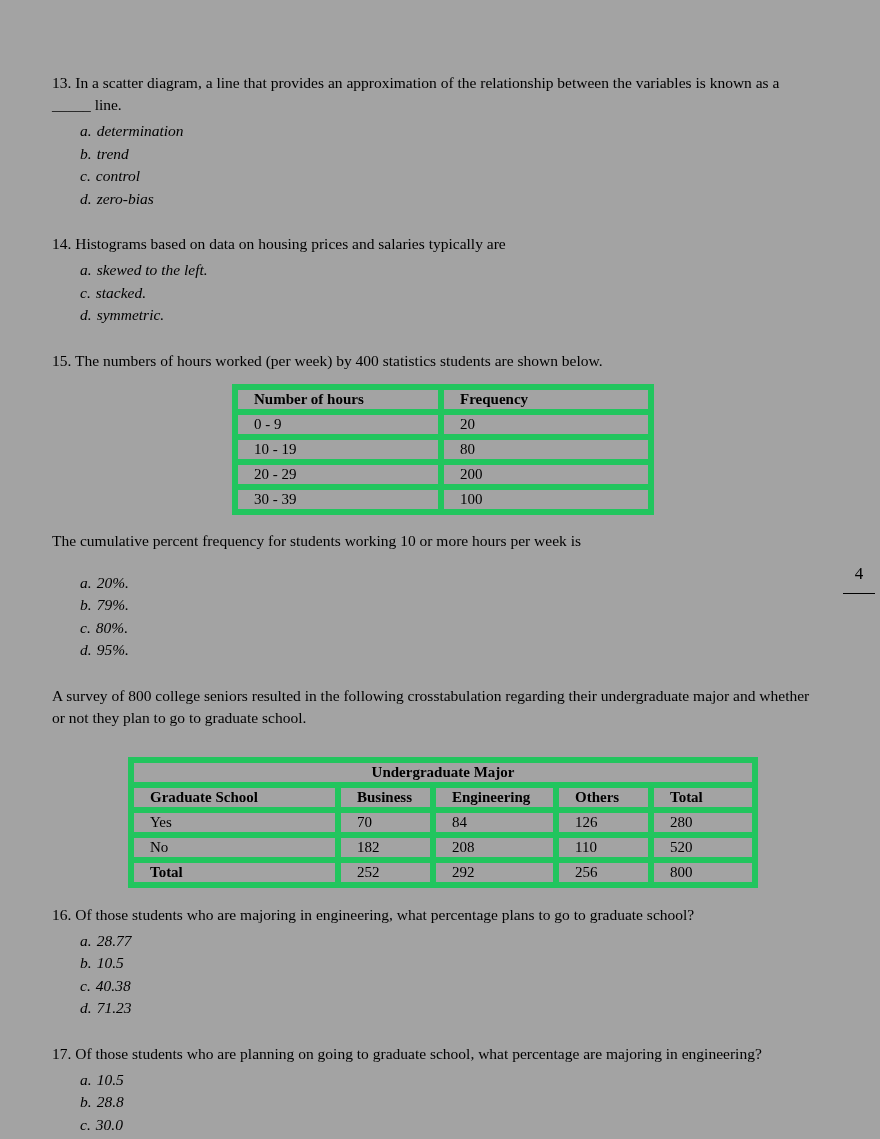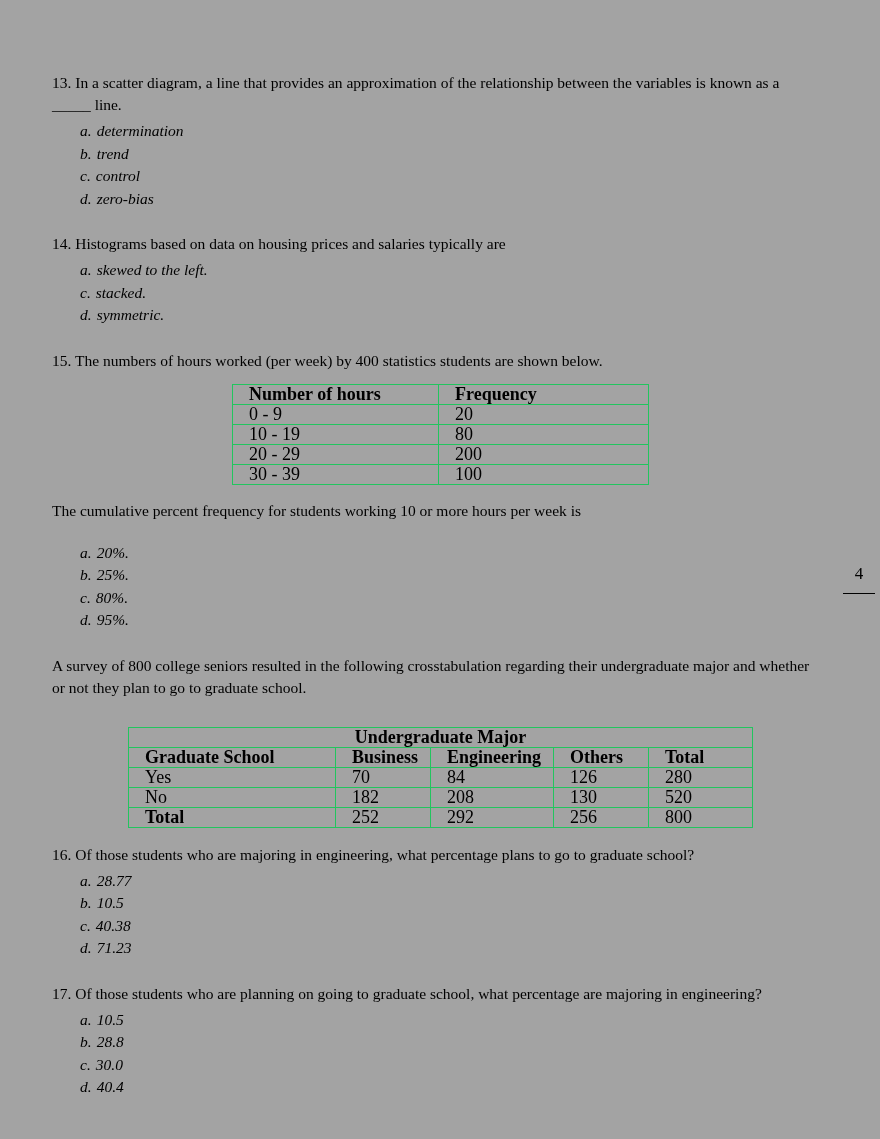--- a/index.html
+++ b/index.html
@@ -22,24 +22,24 @@
   }
   .question { margin-bottom: 23px; }
   .stem { line-height: 22px; margin-bottom: 4px; }
   .options { padding-left: 28px; font-style: italic; }
   .option { line-height: 22.5px; }
   .option .letter { margin-right: 5px; }
   .followup { line-height: 22px; margin-bottom: 20px; }
 
   table { border-collapse: collapse; table-layout: fixed; }
   th, td {
-    border: 1px solid #22c55e;
+    border: 6px solid #22c55e;
     padding: 1px 16px;
     line-height: 17px;
-    font-size: 18px;
+    font-size: 15px;
     text-align: left;
     font-weight: normal;
     overflow: hidden;
     white-space: nowrap;
   }
   th { font-weight: bold; }
 
   .freq-table { margin: 12px 0 15px 180px; width: 416px; }
   .freq-table col.c1 { width: 206px; }
   .freq-table col.c2 { width: 210px; }
@@ -121,21 +121,21 @@
         <tr>
           <td>30 - 39</td>
           <td>100</td>
         </tr>
       </tbody>
         </table>
 
       <p class="followup">The cumulative percent frequency for students working 10 or more hours per week is</p>
       <div class="options">
         <div class="option"><span class="letter">a.</span><span>20%.</span></div>
-        <div class="option"><span class="letter">b.</span><span>25%.</span></div>
+        <div class="option"><span class="letter">b.</span><span>79%.</span></div>
         <div class="option"><span class="letter">c.</span><span>80%.</span></div>
         <div class="option"><span class="letter">d.</span><span>95%.</span></div>
       </div>
     </section>
 
     <section class="question">
       <p class="stem"><span>A survey of 800 college seniors resulted in the following crosstabulation regarding their undergraduate major and whether</span><br><span>or not they plan to go to graduate school.</span></p>
 
       <table class="cross-table">
         <colgroup>
@@ -160,21 +160,21 @@
           <td>Yes</td>
           <td>70</td>
           <td>84</td>
           <td>126</td>
           <td>280</td>
         </tr>
         <tr>
           <td>No</td>
           <td>182</td>
           <td>208</td>
-          <td>130</td>
+          <td>110</td>
           <td>520</td>
         </tr>
         <tr>
           <td class="bold">Total</td>
           <td>252</td>
           <td>292</td>
           <td>256</td>
           <td>800</td>
         </tr>
       </tbody>

